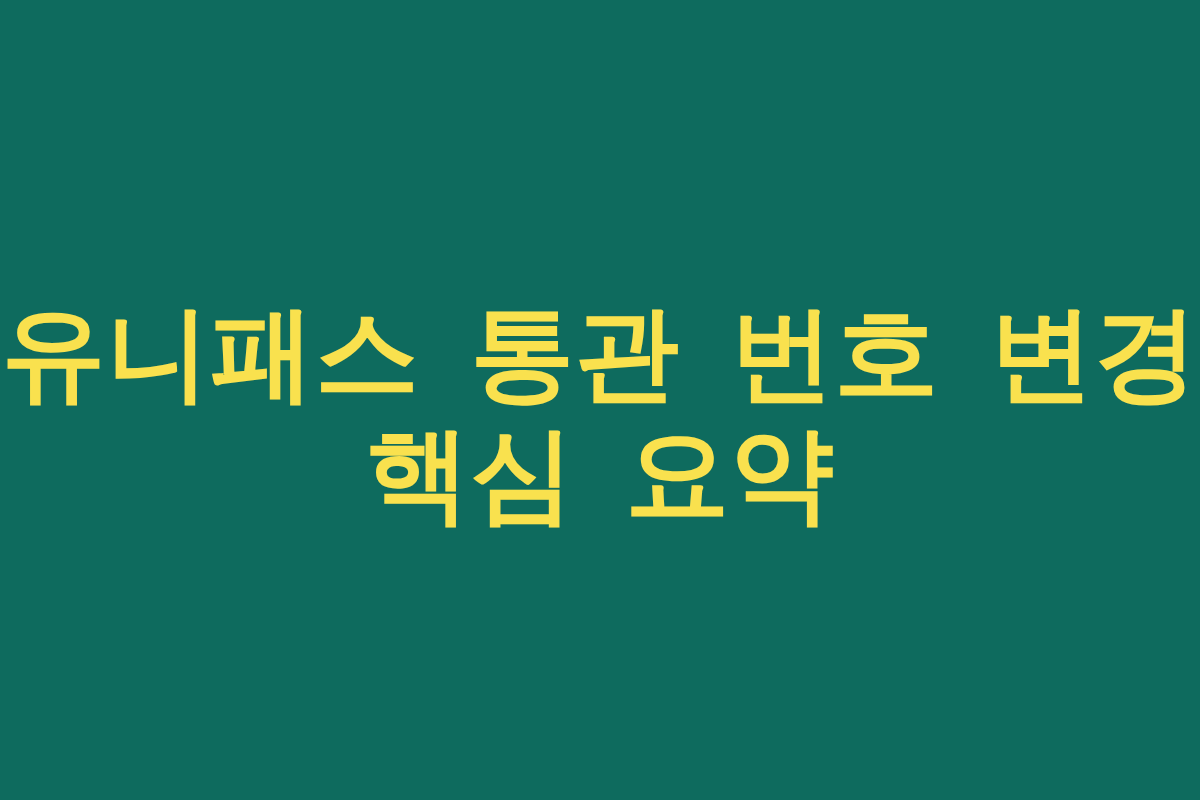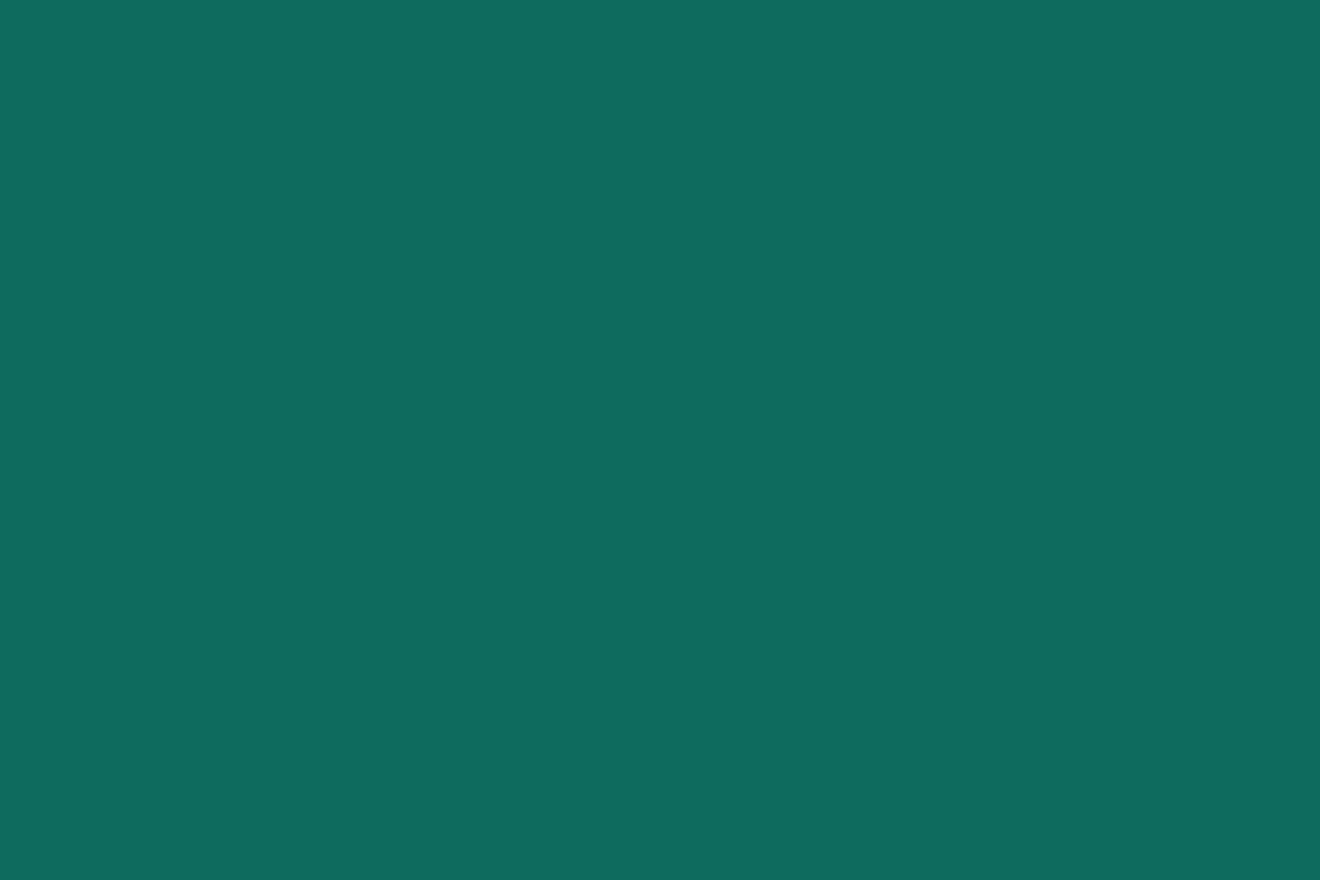--- a/index.html
+++ b/index.html
@@ -62,17 +62,19 @@
     font-size: 104px;
   }
 </style>
 </head>
 <body>
 
 <div class="banner" style="background-color: rgb(14, 107, 94);">
 
   <div class="headline-block">
 
+    <span class="headline-line line-1" style="color: rgb(249, 225, 78);">유니패스 통관 번호 변경</span>
 
+    <span class="headline-line line-2" style="color: rgb(249, 225, 78);">핵심 요약</span>
 
   </div>
 
 </div>
 
 </body></html>

